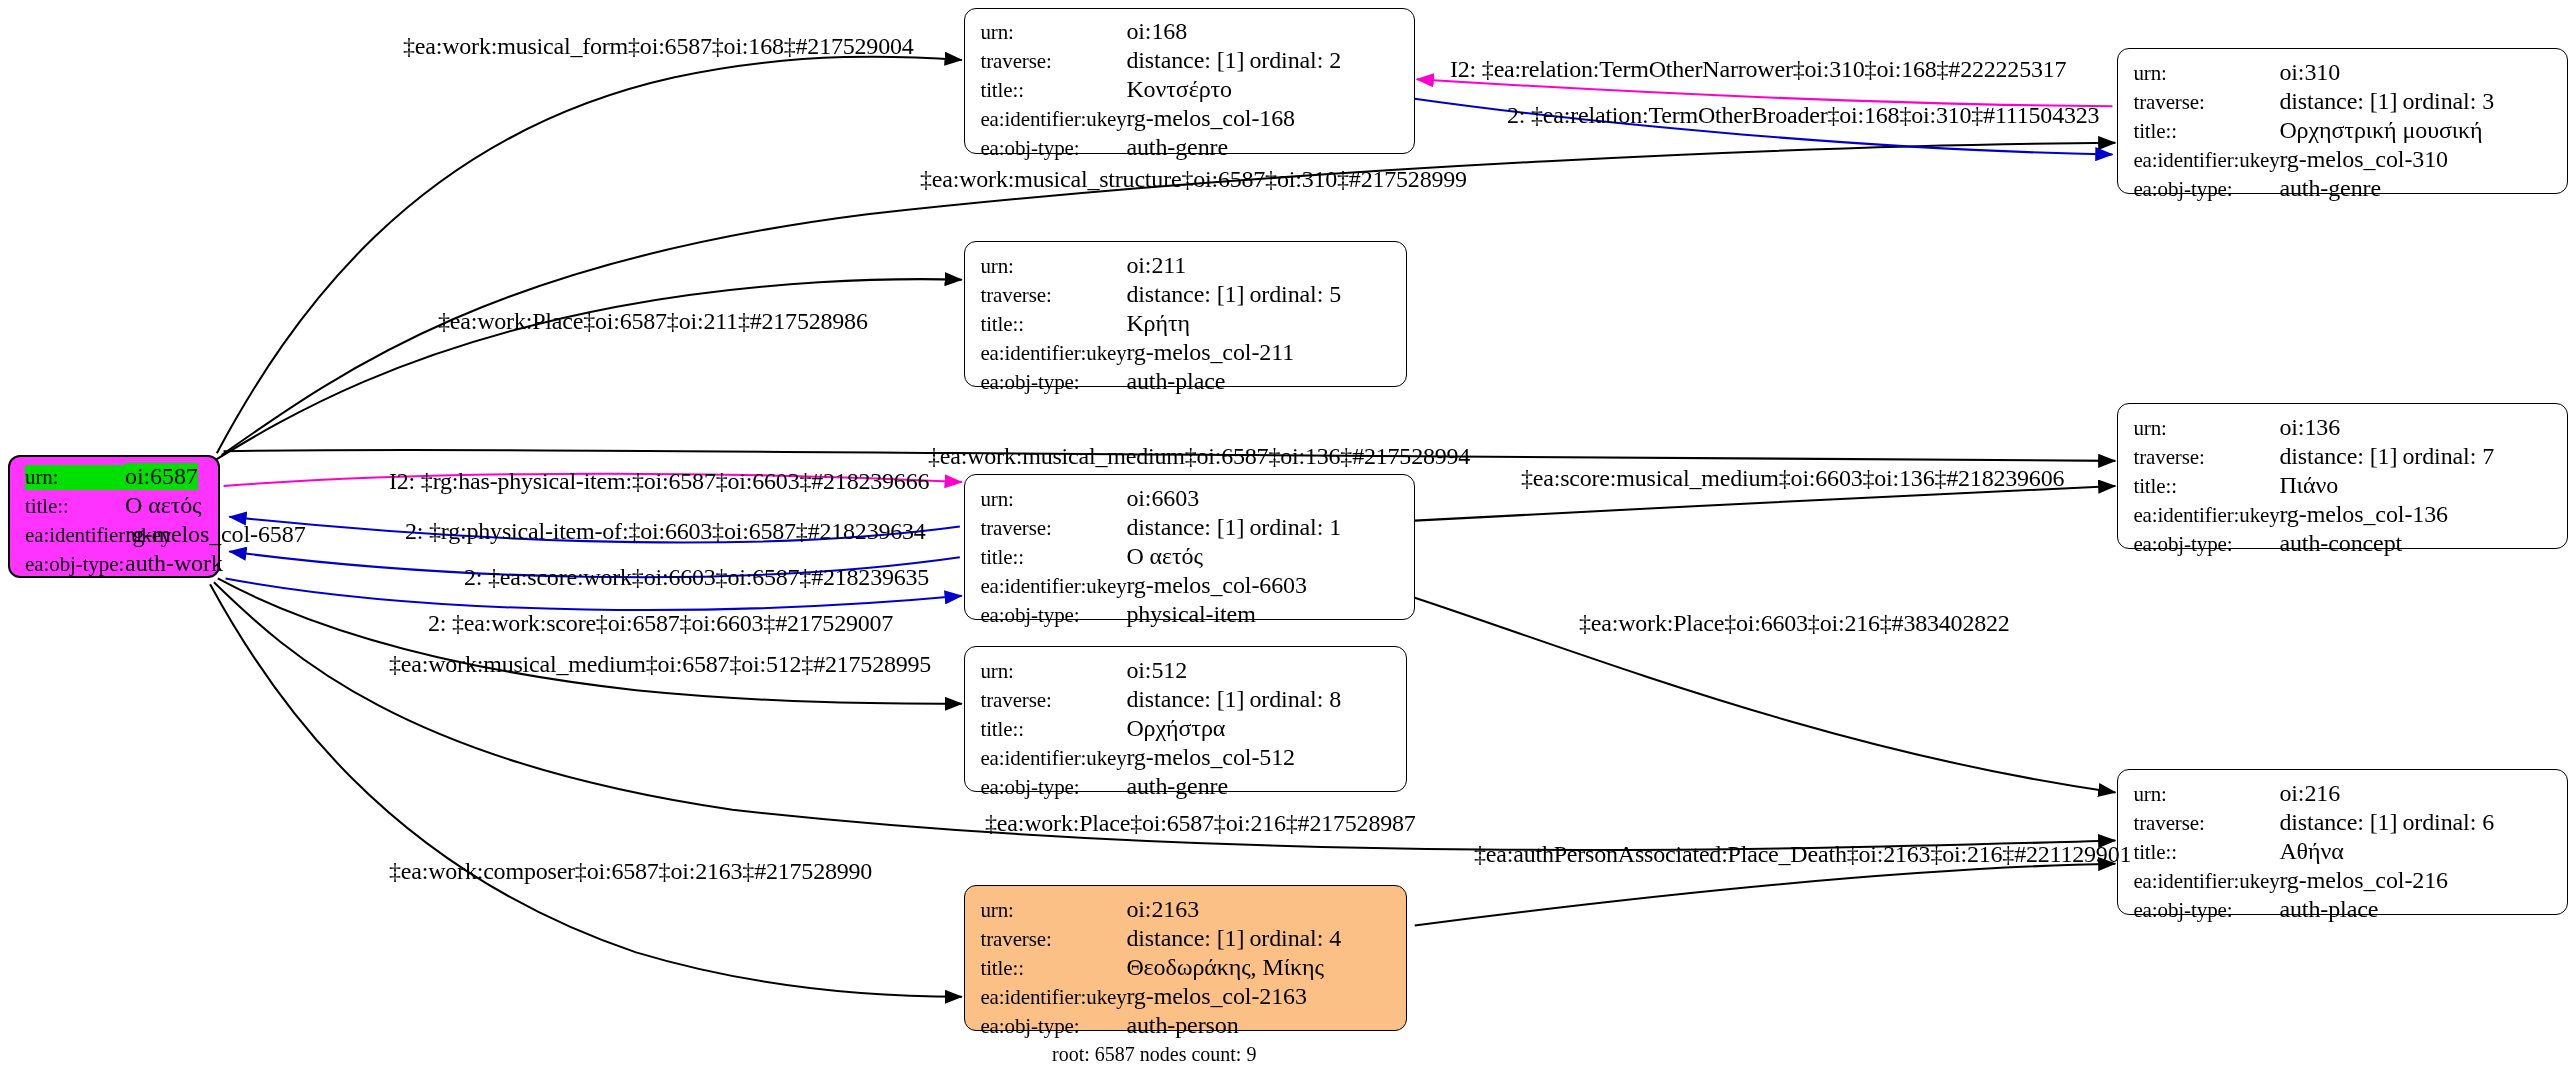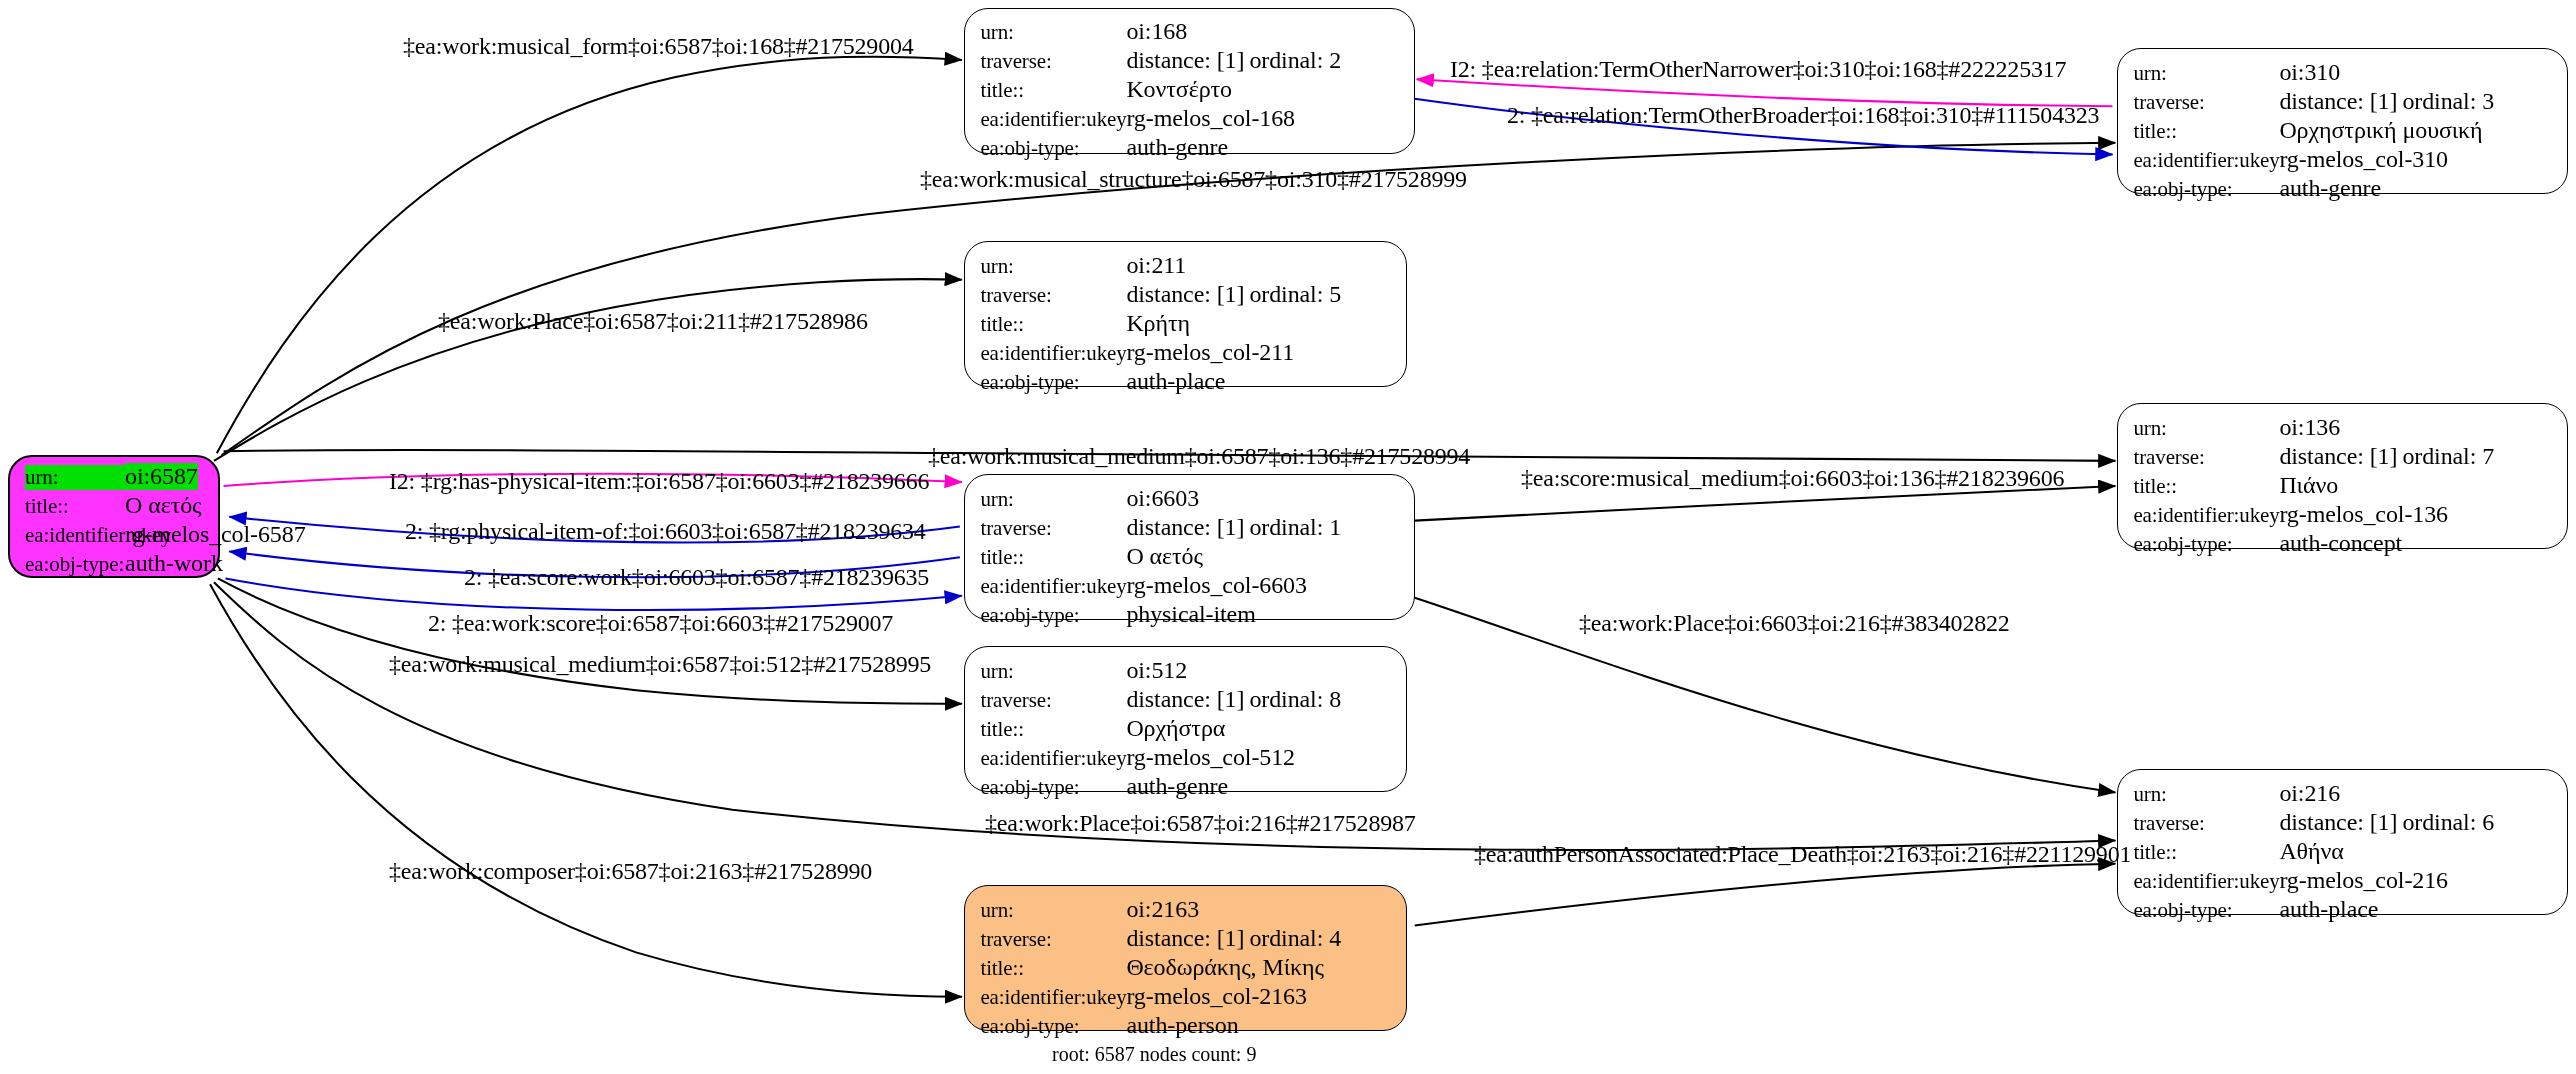--- a/index.html
+++ b/index.html
@@ -19,21 +19,21 @@
     position: absolute;
     left: 0;
     top: 0;
     width: 2576px;
     height: 1075px;
     pointer-events: none;
   }
   .node {
     position: absolute;
     border: 1.5px solid #000000;
-    border-radius: 24px;
+    border-radius: 12px;
     background: #ffffff;
     box-sizing: border-box;
     padding: 9.6px 13.5px 9.6px 15.4px;
   }
   .node.root {
     background: #ff33ff;
     border-width: 2.3px;
   }
   .node.person {
     background: #fbc086;

